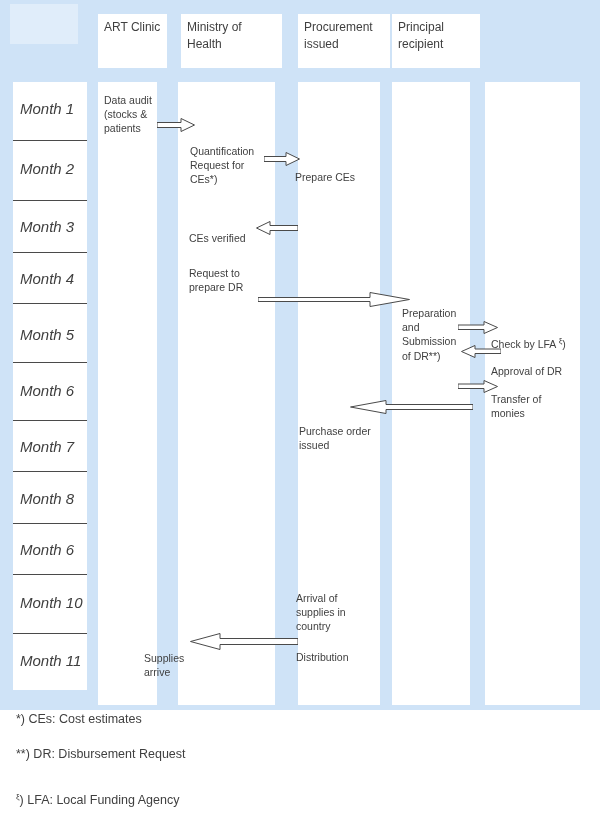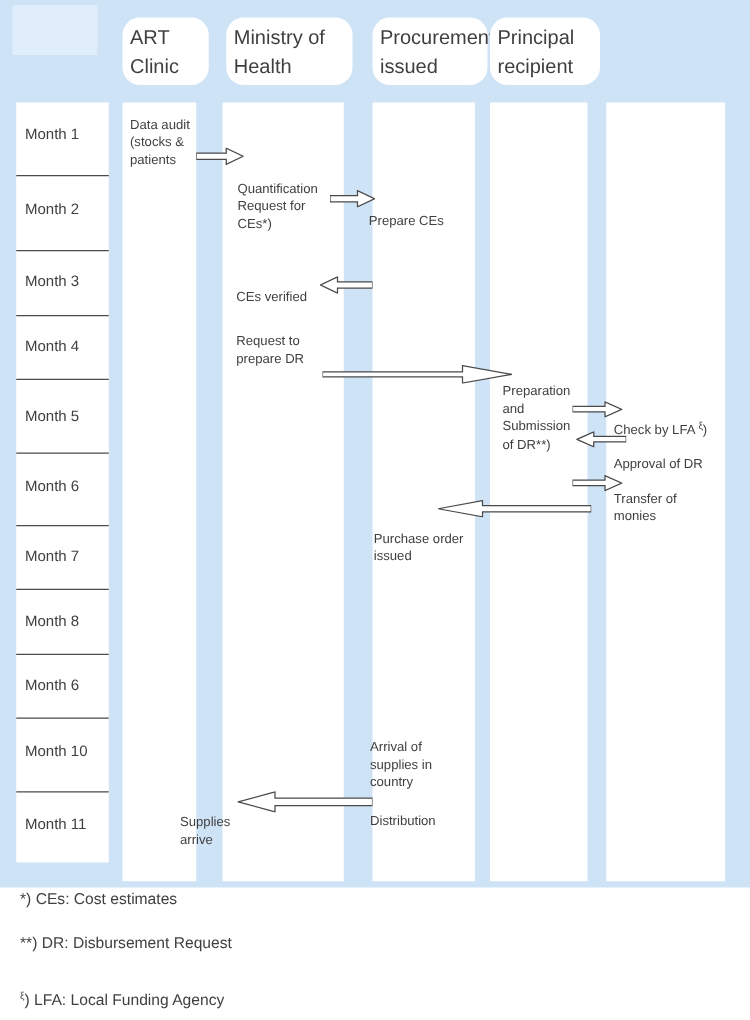--- a/index.html
+++ b/index.html
@@ -3,23 +3,23 @@
 <meta charset="utf-8">
 <style>
   :root{
     --bg:#cfe3f7; --panel:#ffffff; --txt:#3f3f3f; --line:#4a4a4a;
   }
   html,body{margin:0;padding:0;}
   body{font-family:"Liberation Sans", sans-serif; color:var(--txt);}
   #app{position:relative; width:600px; height:816px; background:#ffffff; overflow:hidden;}
   .board{position:absolute; left:0; top:0; width:600px; height:710px; background:var(--bg);}
   .box{position:absolute; background:var(--panel);}
-  .hdr{font-size:16px; line-height:1.45; padding:5px 4px 0 6px; color:var(--txt);border-radius:14px;}
+  .hdr{font-size:12px; line-height:1.45; padding:5px 4px 0 6px; color:var(--txt);}
   .hdr-ghost{position:absolute; background:rgba(255,255,255,0.35);}
-  .month{position:absolute; left:20px; font-size:12px; color:var(--txt);}
+  .month{position:absolute; left:20px; font-size:15px; color:var(--txt);font-style:italic;}
   .divider{position:absolute; left:13px; width:74px; height:0; border-top:1.5px solid var(--line);}
   .ann{position:absolute; font-size:10.5px; line-height:1.35; color:var(--txt);}
   .nowrap{white-space:nowrap;}
   .arrow{position:absolute;}
   .arrow svg{display:block;}
   .arrow polygon{fill:#ffffff; stroke:var(--line); stroke-width:1;}
   .footnote{position:absolute; left:16px; font-size:12.5px; color:var(--txt);}
   sup{font-size:8px;}
 </style>
 </head>

